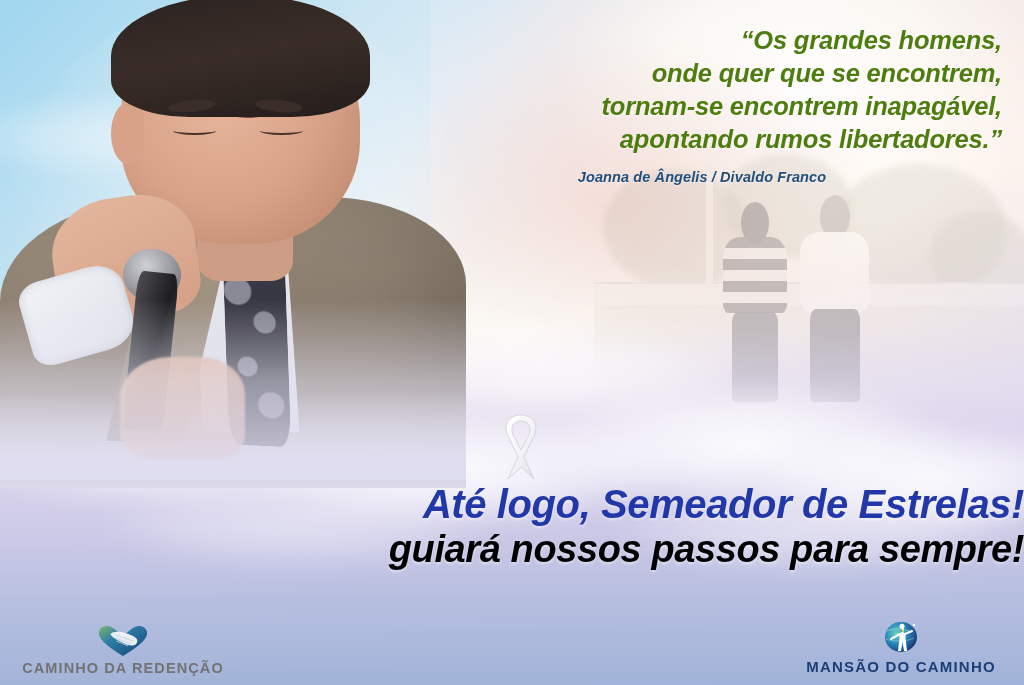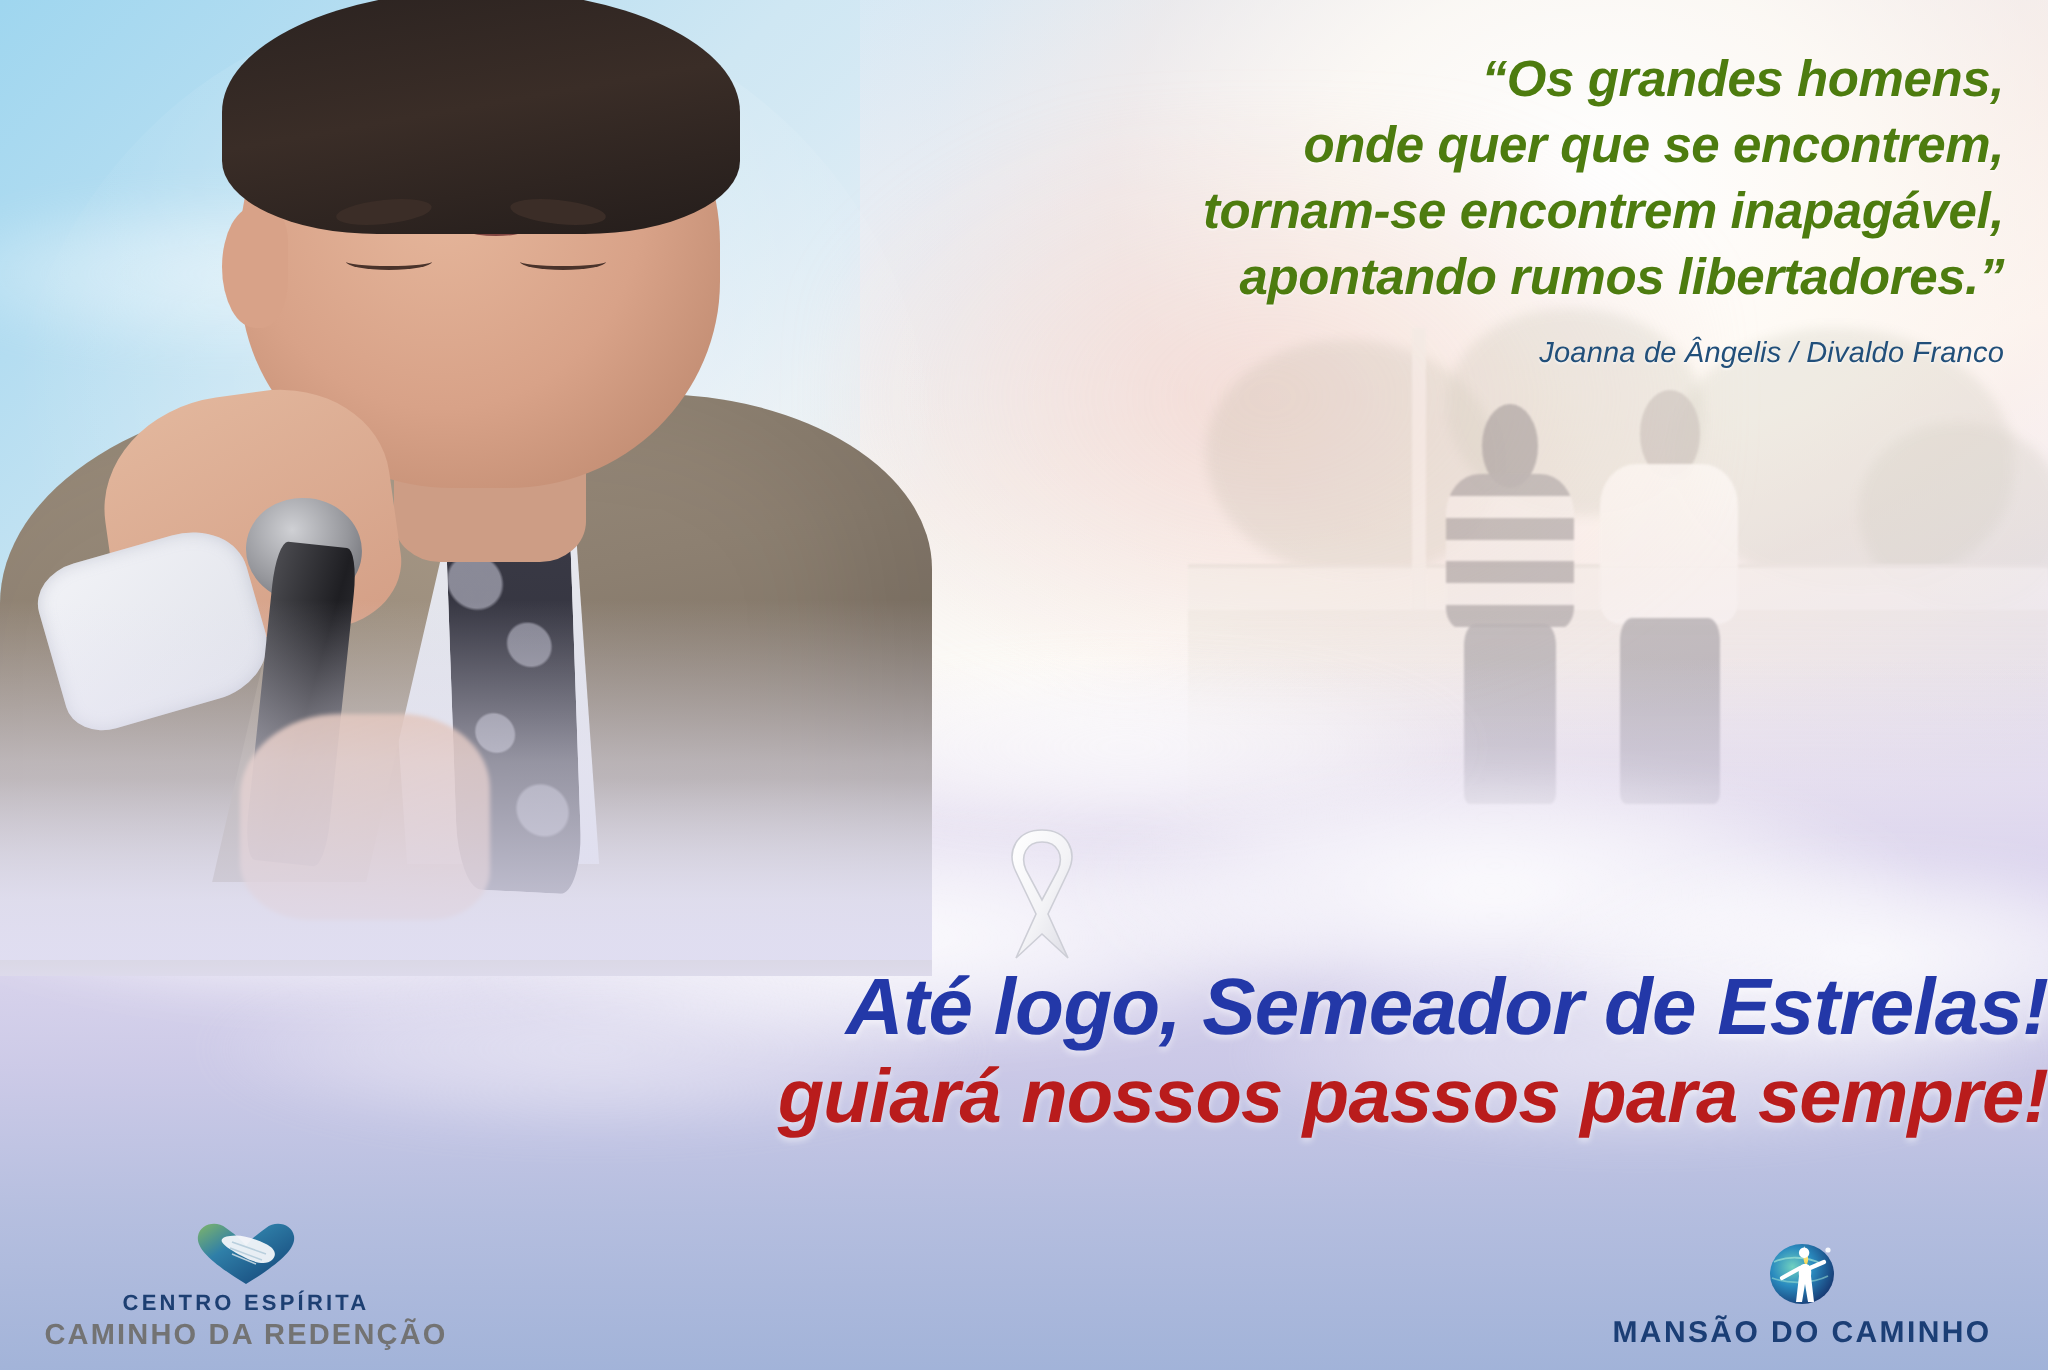--- a/index.html
+++ b/index.html
@@ -314,25 +314,26 @@
     font-size: 25.5px;
     line-height: 1.30;
     color: #4d7c0f;
     letter-spacing: -0.2px;
     white-space: nowrap;
     text-shadow: 0 1px 1px rgba(255,255,255,0.55);
   }
   .quote-author {
     margin-top: 12px;
     font-style: italic;
-    font-weight: normal;
+    font-weight: bold;
     font-size: 14.5px;
     color: #214f7a;
     letter-spacing: 0.1px;
     text-shadow: 0 1px 1px rgba(255,255,255,0.55);
+    text-align: center;
   }
 
   
   .ribbon {
     position: absolute;
     left: 484px;
     top: 409px;
     width: 74px;
     height: 74px;
   }
@@ -348,21 +349,21 @@
   .hl {
     font-style: italic;
     font-weight: bold;
     letter-spacing: -0.4px;
     line-height: 1.04;
     white-space: nowrap;
     text-shadow: 0 2px 3px rgba(255,255,255,0.45);
   }
   .hl1 { font-size: 40px; color: #2338a8; }
   .hl2 { font-size: 38px; color: #1f55b8; margin-top: 4px; }
-  .hl3 { font-size: 38px; color: #b91c1c; margin-top: 4px; }
+  .hl3 { font-size: 38px; color: #000000; margin-top: 4px; }
 
   
   .logo-left {
     position: absolute;
     left: 8px;
     bottom: 8px;
     width: 230px;
     text-align: center;
   }
   .logo-right {
@@ -489,21 +490,20 @@
         <linearGradient id="heartG" x1="0" y1="0" x2="1" y2="1">
           <stop offset="0%" stop-color="#7fb56a"></stop>
           <stop offset="35%" stop-color="#2f7fa8"></stop>
           <stop offset="100%" stop-color="#123f74"></stop>
         </linearGradient>
       </defs>
       <path d="M28 33 C10 22 3 15 4 9 C5 3 13 1 18 5 C21 7 26 11 28 14 C30 11 35 7 38 5 C43 1 51 3 52 9 C53 15 46 22 28 33 Z" fill="url(#heartG)"></path>
       <path d="M20 9 C25 8 32 10 38 13 C42 15 44 18 41 21 C38 24 31 22 26 19 C22 17 17 14 16 12 C15.2 10.4 17 9.3 20 9 Z" fill="#f4f7fa" opacity="0.94"></path>
       <path d="M21 12 L38 18 M20 15 L36 21 M21 18 L33 23" stroke="#b9cfdd" stroke-width="0.8" fill="none"></path>
     </svg>
-    <div class="logo-l1">CENTRO ESPÍRITA</div>
     <div class="logo-l2">CAMINHO DA REDENÇÃO</div>
   </div>
 
   <div class="logo-right">
     <svg class="logo-mark" width="50" height="40" viewBox="0 0 50 40" aria-hidden="true">
       <defs>
         <radialGradient id="globeG" cx="35%" cy="38%" r="72%">
           <stop offset="0%" stop-color="#6fd0c0"></stop>
           <stop offset="45%" stop-color="#2a8bbf"></stop>
           <stop offset="100%" stop-color="#16346e"></stop>

